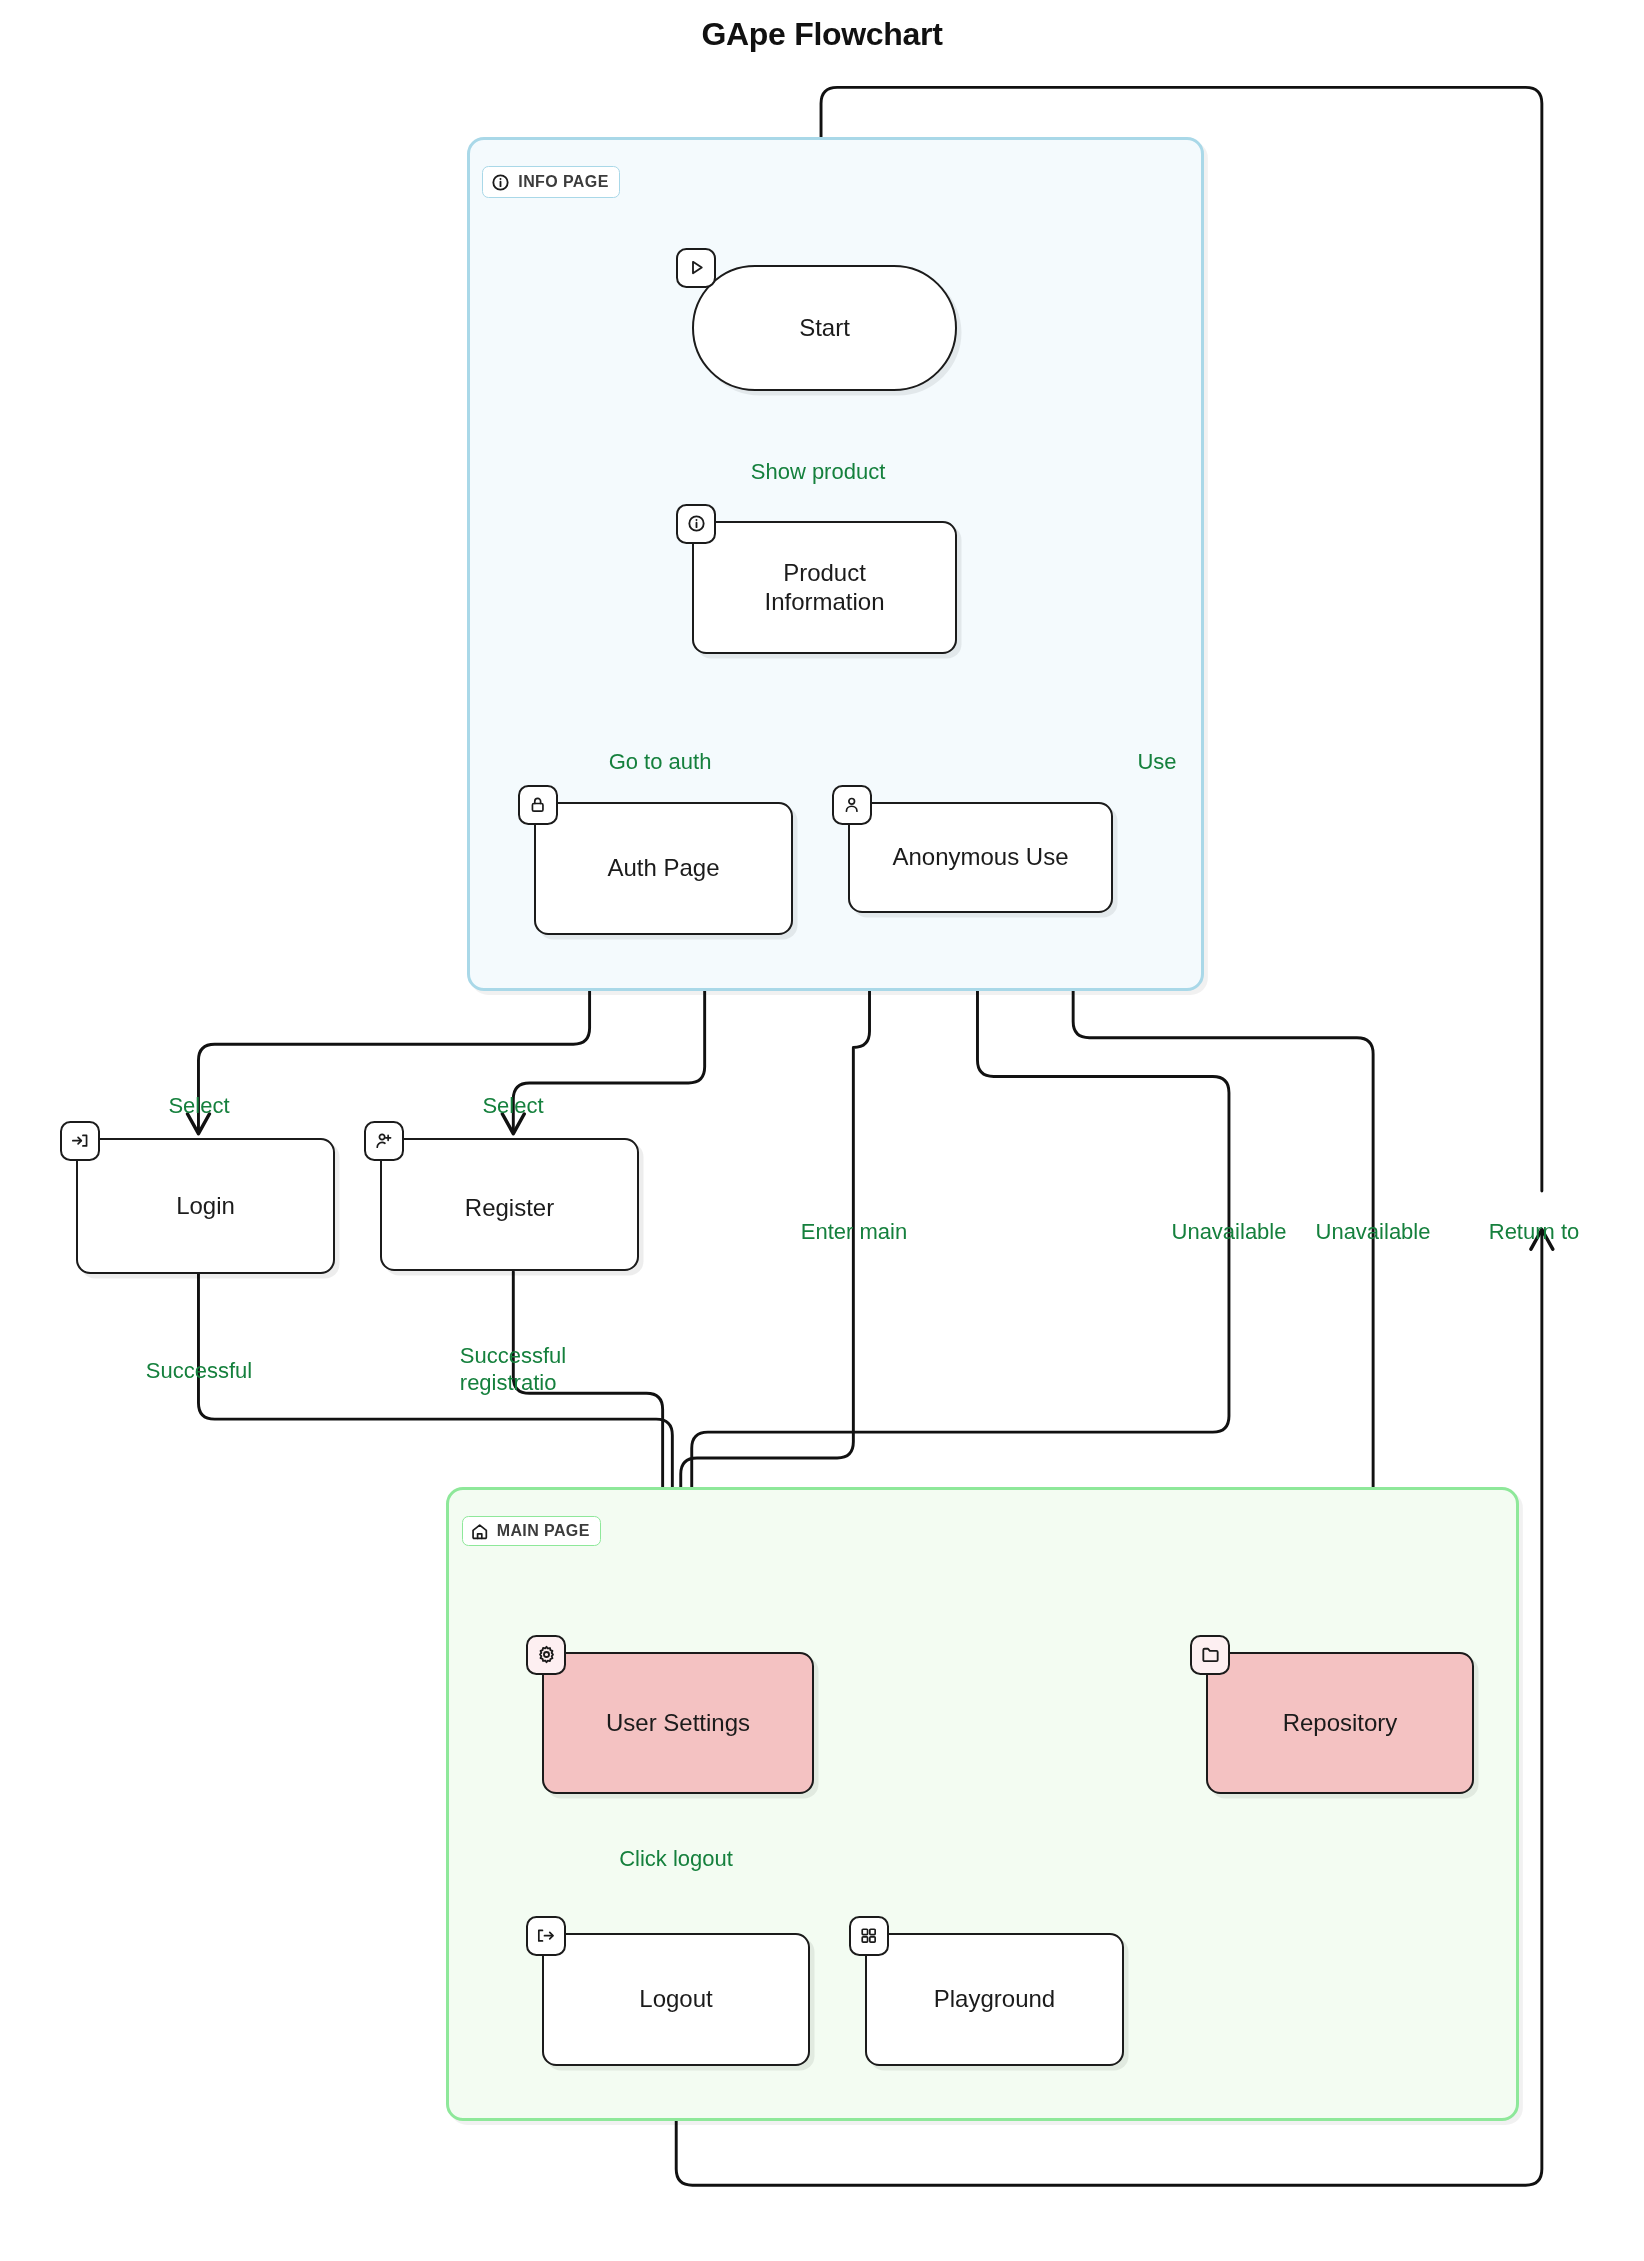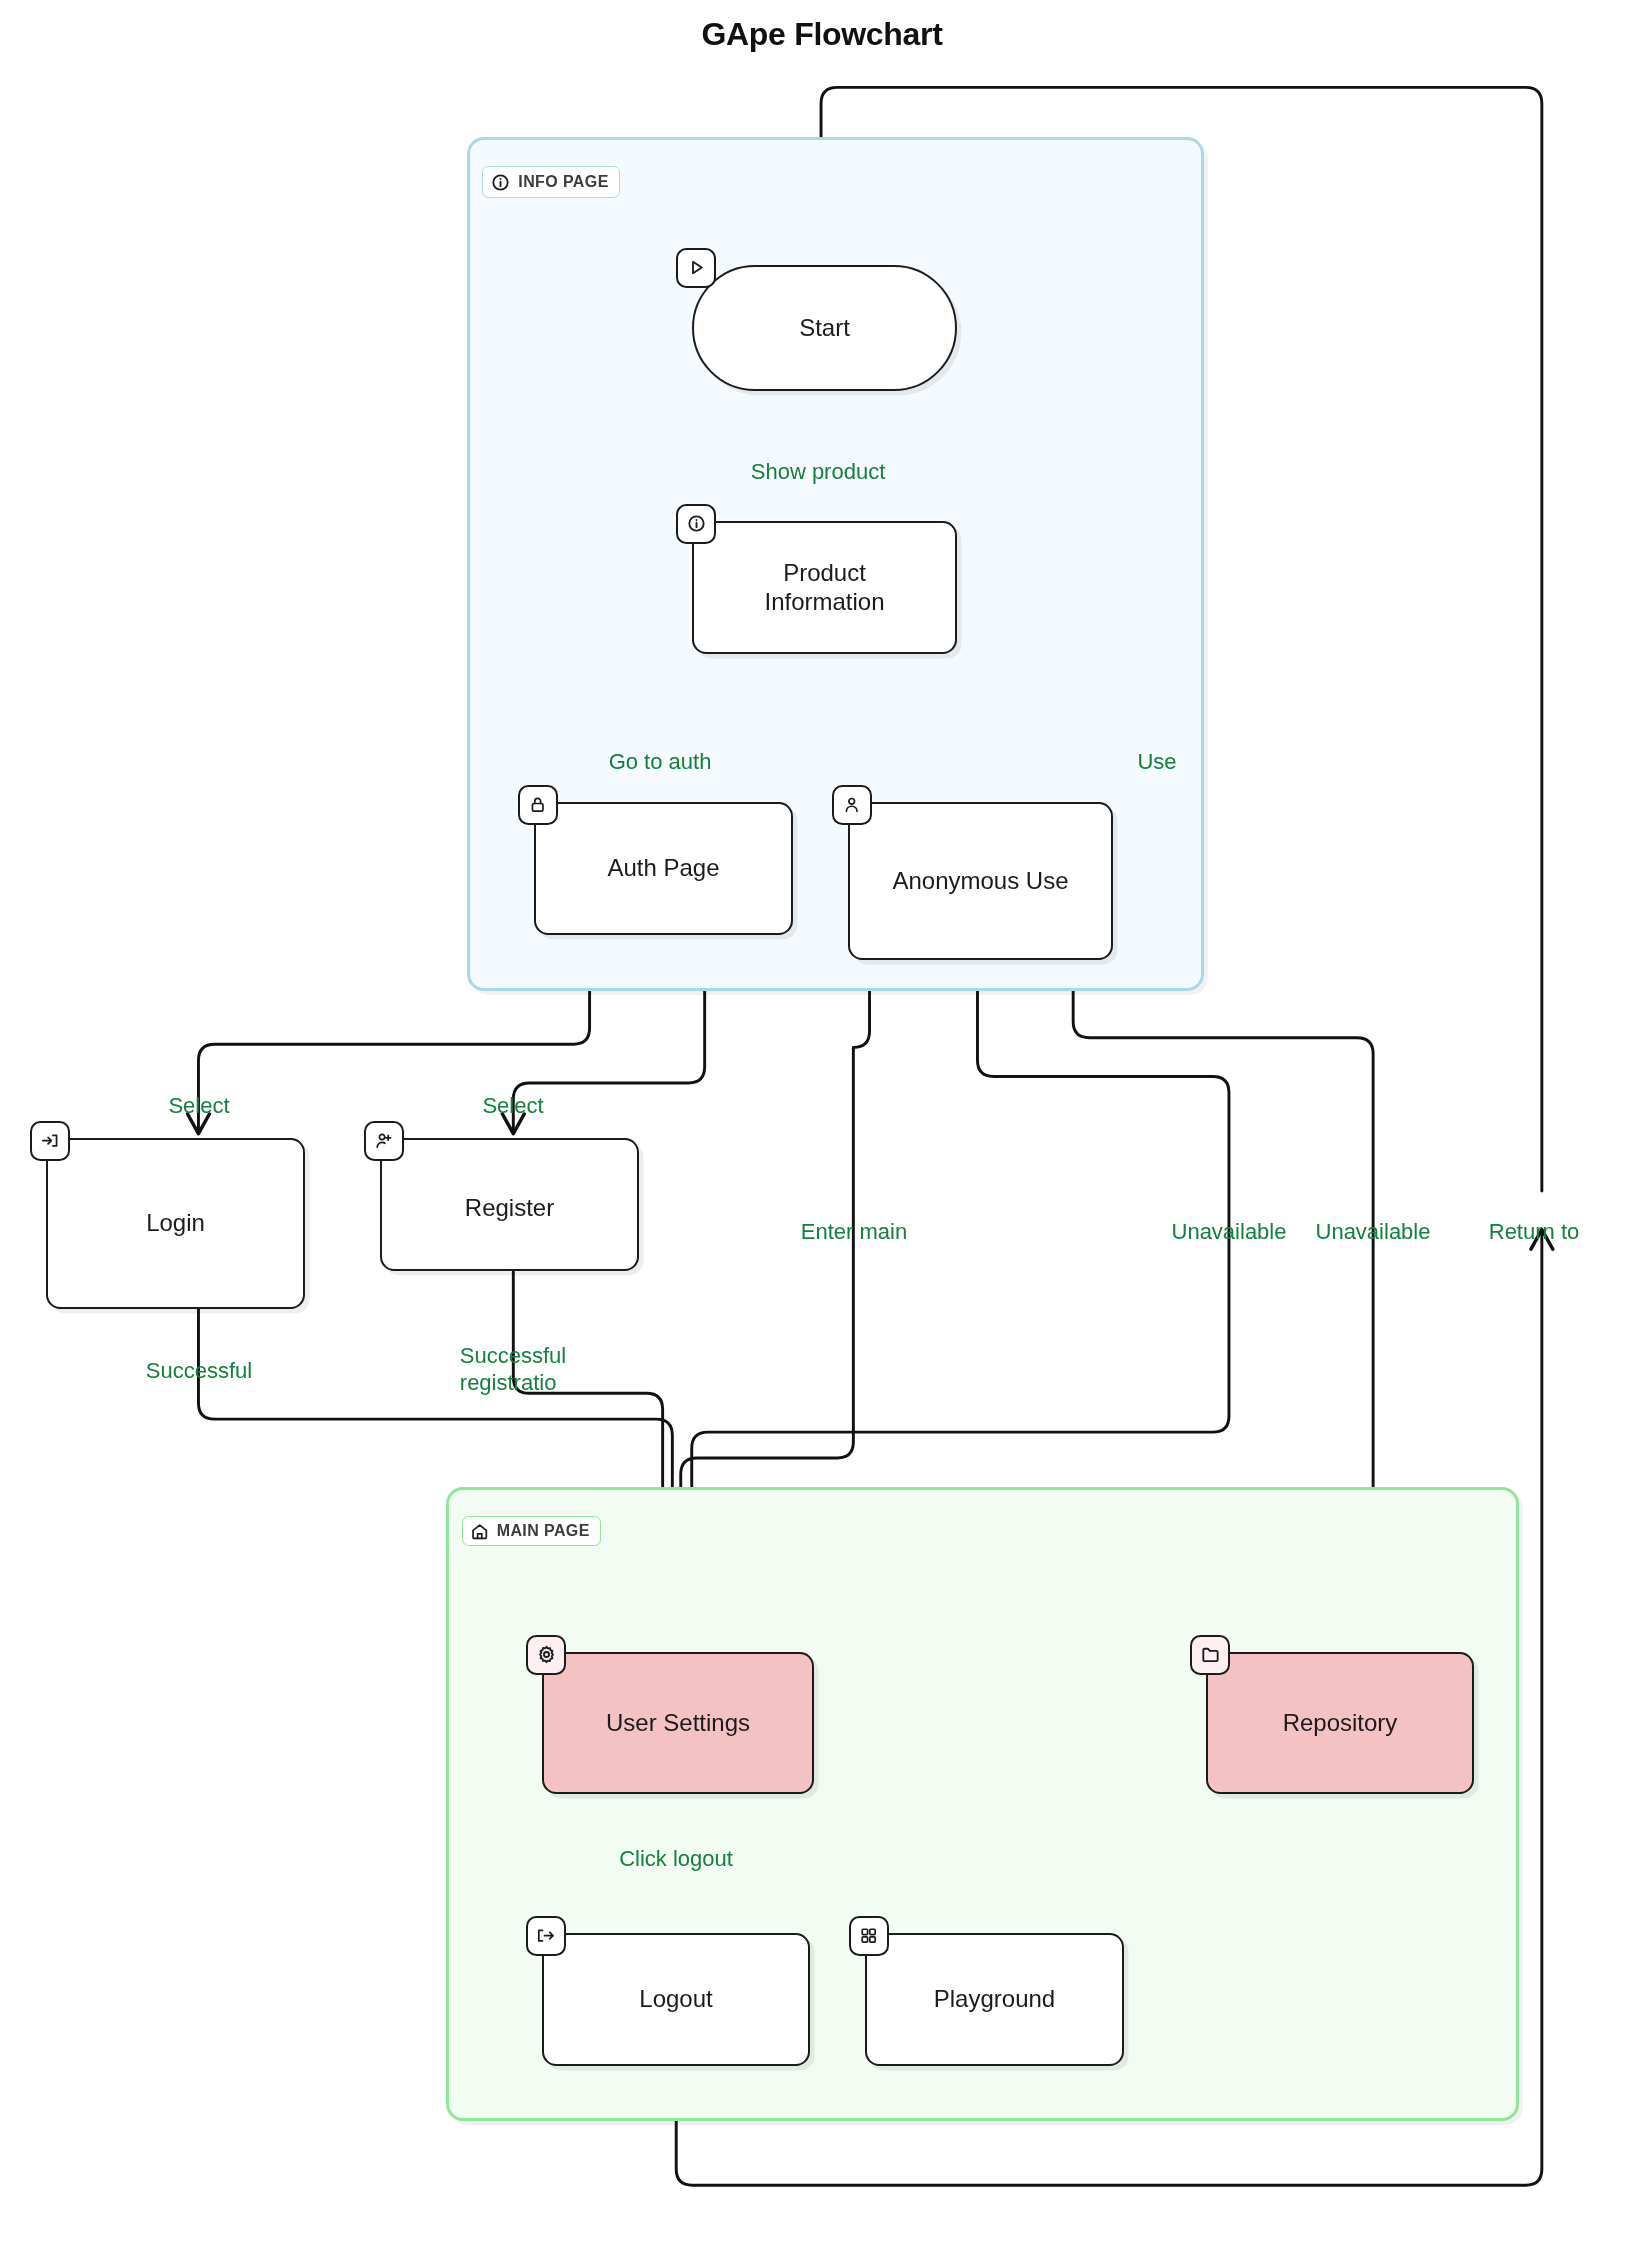--- a/index.html
+++ b/index.html
@@ -138,30 +138,30 @@
     </div>
     <div class="node" style="left: 534px; top: 802px; width: 259px; height: 133px;">
       <span class="badge">
         <svg width="19.4" height="19.4" viewBox="0 0 24 24">
           <rect fill="none" stroke="#1b1b1b" stroke-width="2.1" stroke-linecap="round" stroke-linejoin="round" x="5.5" y="10.5" width="13" height="9.5" rx="1.8"></rect>
           <path fill="none" stroke="#1b1b1b" stroke-width="2.1" stroke-linecap="round" stroke-linejoin="round" d="M8.4 10.5V7.8a3.6 3.6 0 0 1 7.2 0v2.7"></path>
         </svg>
       </span>
       <span style="white-space: pre-line;">Auth Page</span>
     </div>
-    <div class="node" style="left: 848px; top: 802px; width: 265px; height: 158px;">
+    <div class="node" style="left: 848px; top: 802px; width: 265px; height: 111px;">
       <span class="badge">
         <svg width="19.4" height="19.4" viewBox="0 0 24 24">
           <circle fill="none" stroke="#1b1b1b" stroke-width="2.1" stroke-linecap="round" stroke-linejoin="round" cx="12" cy="7.8" r="3.5"></circle>
           <path fill="none" stroke="#1b1b1b" stroke-width="2.1" stroke-linecap="round" stroke-linejoin="round" d="M5.5 20c0-3.6 2.9-6.1 6.5-6.1s6.5 2.5 6.5 6.1"></path>
         </svg>
       </span>
       <span style="white-space: pre-line;">Anonymous Use</span>
     </div>
-    <div class="node" style="left: 46px; top: 1138px; width: 259px; height: 171px;">
+    <div class="node" style="left: 76px; top: 1138px; width: 259px; height: 136px;">
       <span class="badge">
         <svg width="19.4" height="19.4" viewBox="0 0 24 24">
           <path fill="none" stroke="#1b1b1b" stroke-width="2.1" stroke-linecap="round" stroke-linejoin="round" d="M3.5 12h10"></path>
           <path fill="none" stroke="#1b1b1b" stroke-width="2.1" stroke-linecap="round" stroke-linejoin="round" d="M10 8 L14 12 L10 16"></path>
           <path fill="none" stroke="#1b1b1b" stroke-width="2.1" stroke-linecap="round" stroke-linejoin="round" d="M16 5.5h4.5v13H16"></path>
         </svg>
       </span>
       <span style="white-space: pre-line;">Login</span>
     </div>
     <div class="node" style="left: 380px; top: 1138px; width: 259px; height: 133px;">

